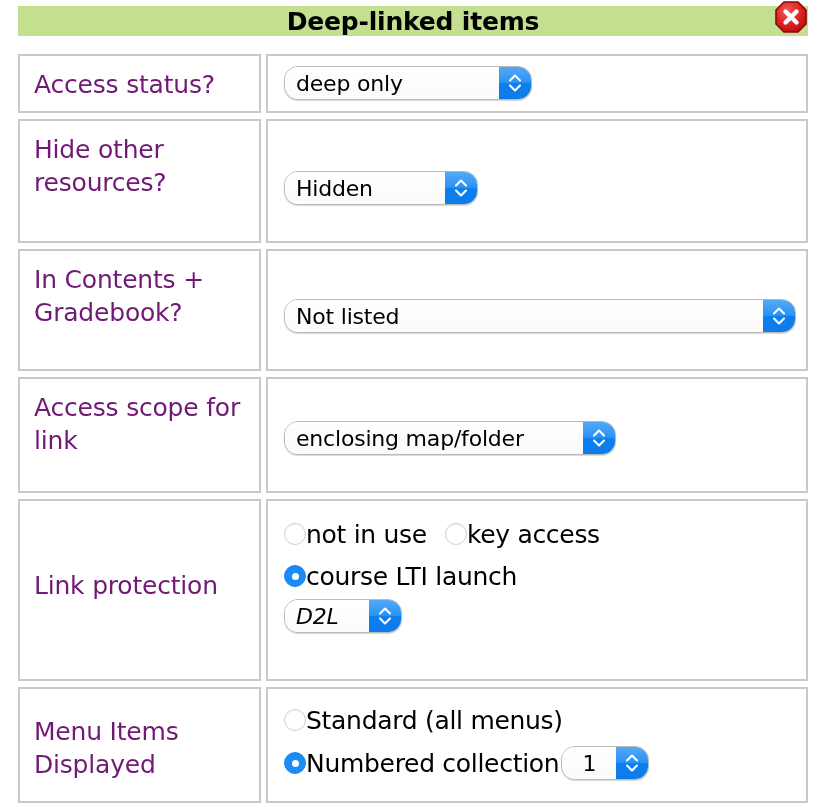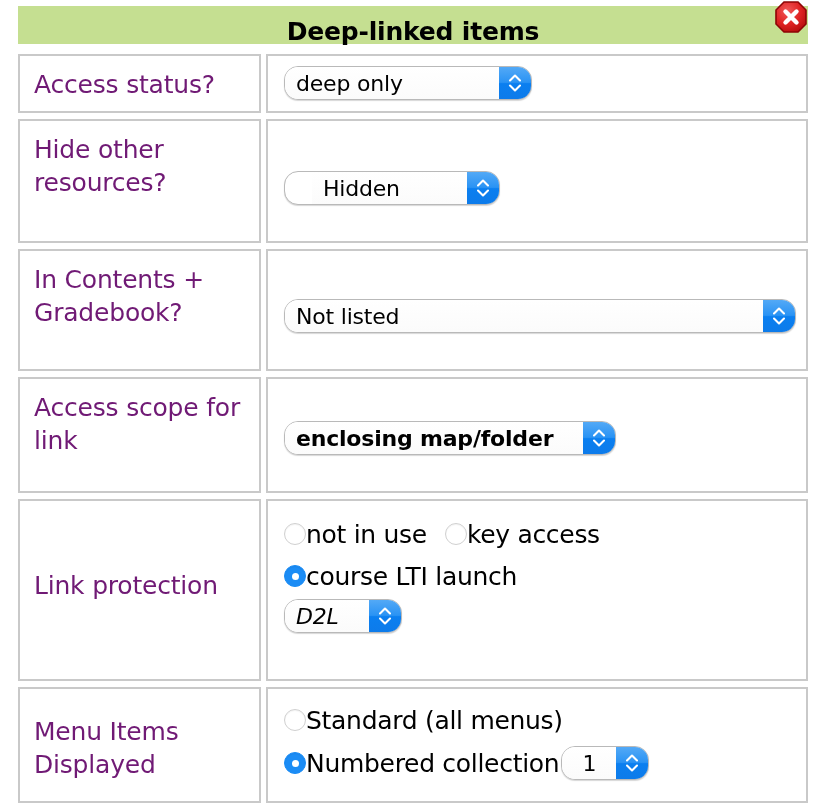--- a/index.html
+++ b/index.html
@@ -20,24 +20,24 @@
     width: 820px;
     height: 808px;
   }
 
   
   .panel-header {
     position: absolute;
     left: 18px;
     top: 6px;
     width: 790px;
-    height: 38px;
+    height: 30px;
     background: #c5df91;
     display: flex;
-    align-items: flex-end;
+    align-items: center;
     justify-content: center;
   }
   .panel-title {
     font-size: 25px;
     font-weight: bold;
     color: #000000;
     letter-spacing: -0.2px;
     line-height: 1;
   }
 
@@ -119,23 +119,23 @@
     align-items: center;
     justify-content: center;
     background: linear-gradient(180deg, #53a9f6 0%, #2a93f4 48%, #0b7ff0 52%, #0d7bea 100%);
     border-top-right-radius: 5px;
     border-bottom-right-radius: 5px;
   }
   .sel-arrows svg { display: block; }
 
   
   .sel-w1 { width: 248px; }
-  .sel-w2 { width: 216px; padding-left: 27px; }
+  .sel-w2 { width: 194px; }
   .sel-w3 { width: 512px; }
-  .sel-w4 { width: 332px; font-weight: bold; }
+  .sel-w4 { width: 332px; }
   .sel-w5 { width: 118px; }
   .sel-w6 { width: 88px; }
   .sel-w6 .sel-value { justify-content: center; padding: 0 6px; }
 
   
   .radio-line {
     display: flex;
     align-items: center;
     height: 42px;
   }

